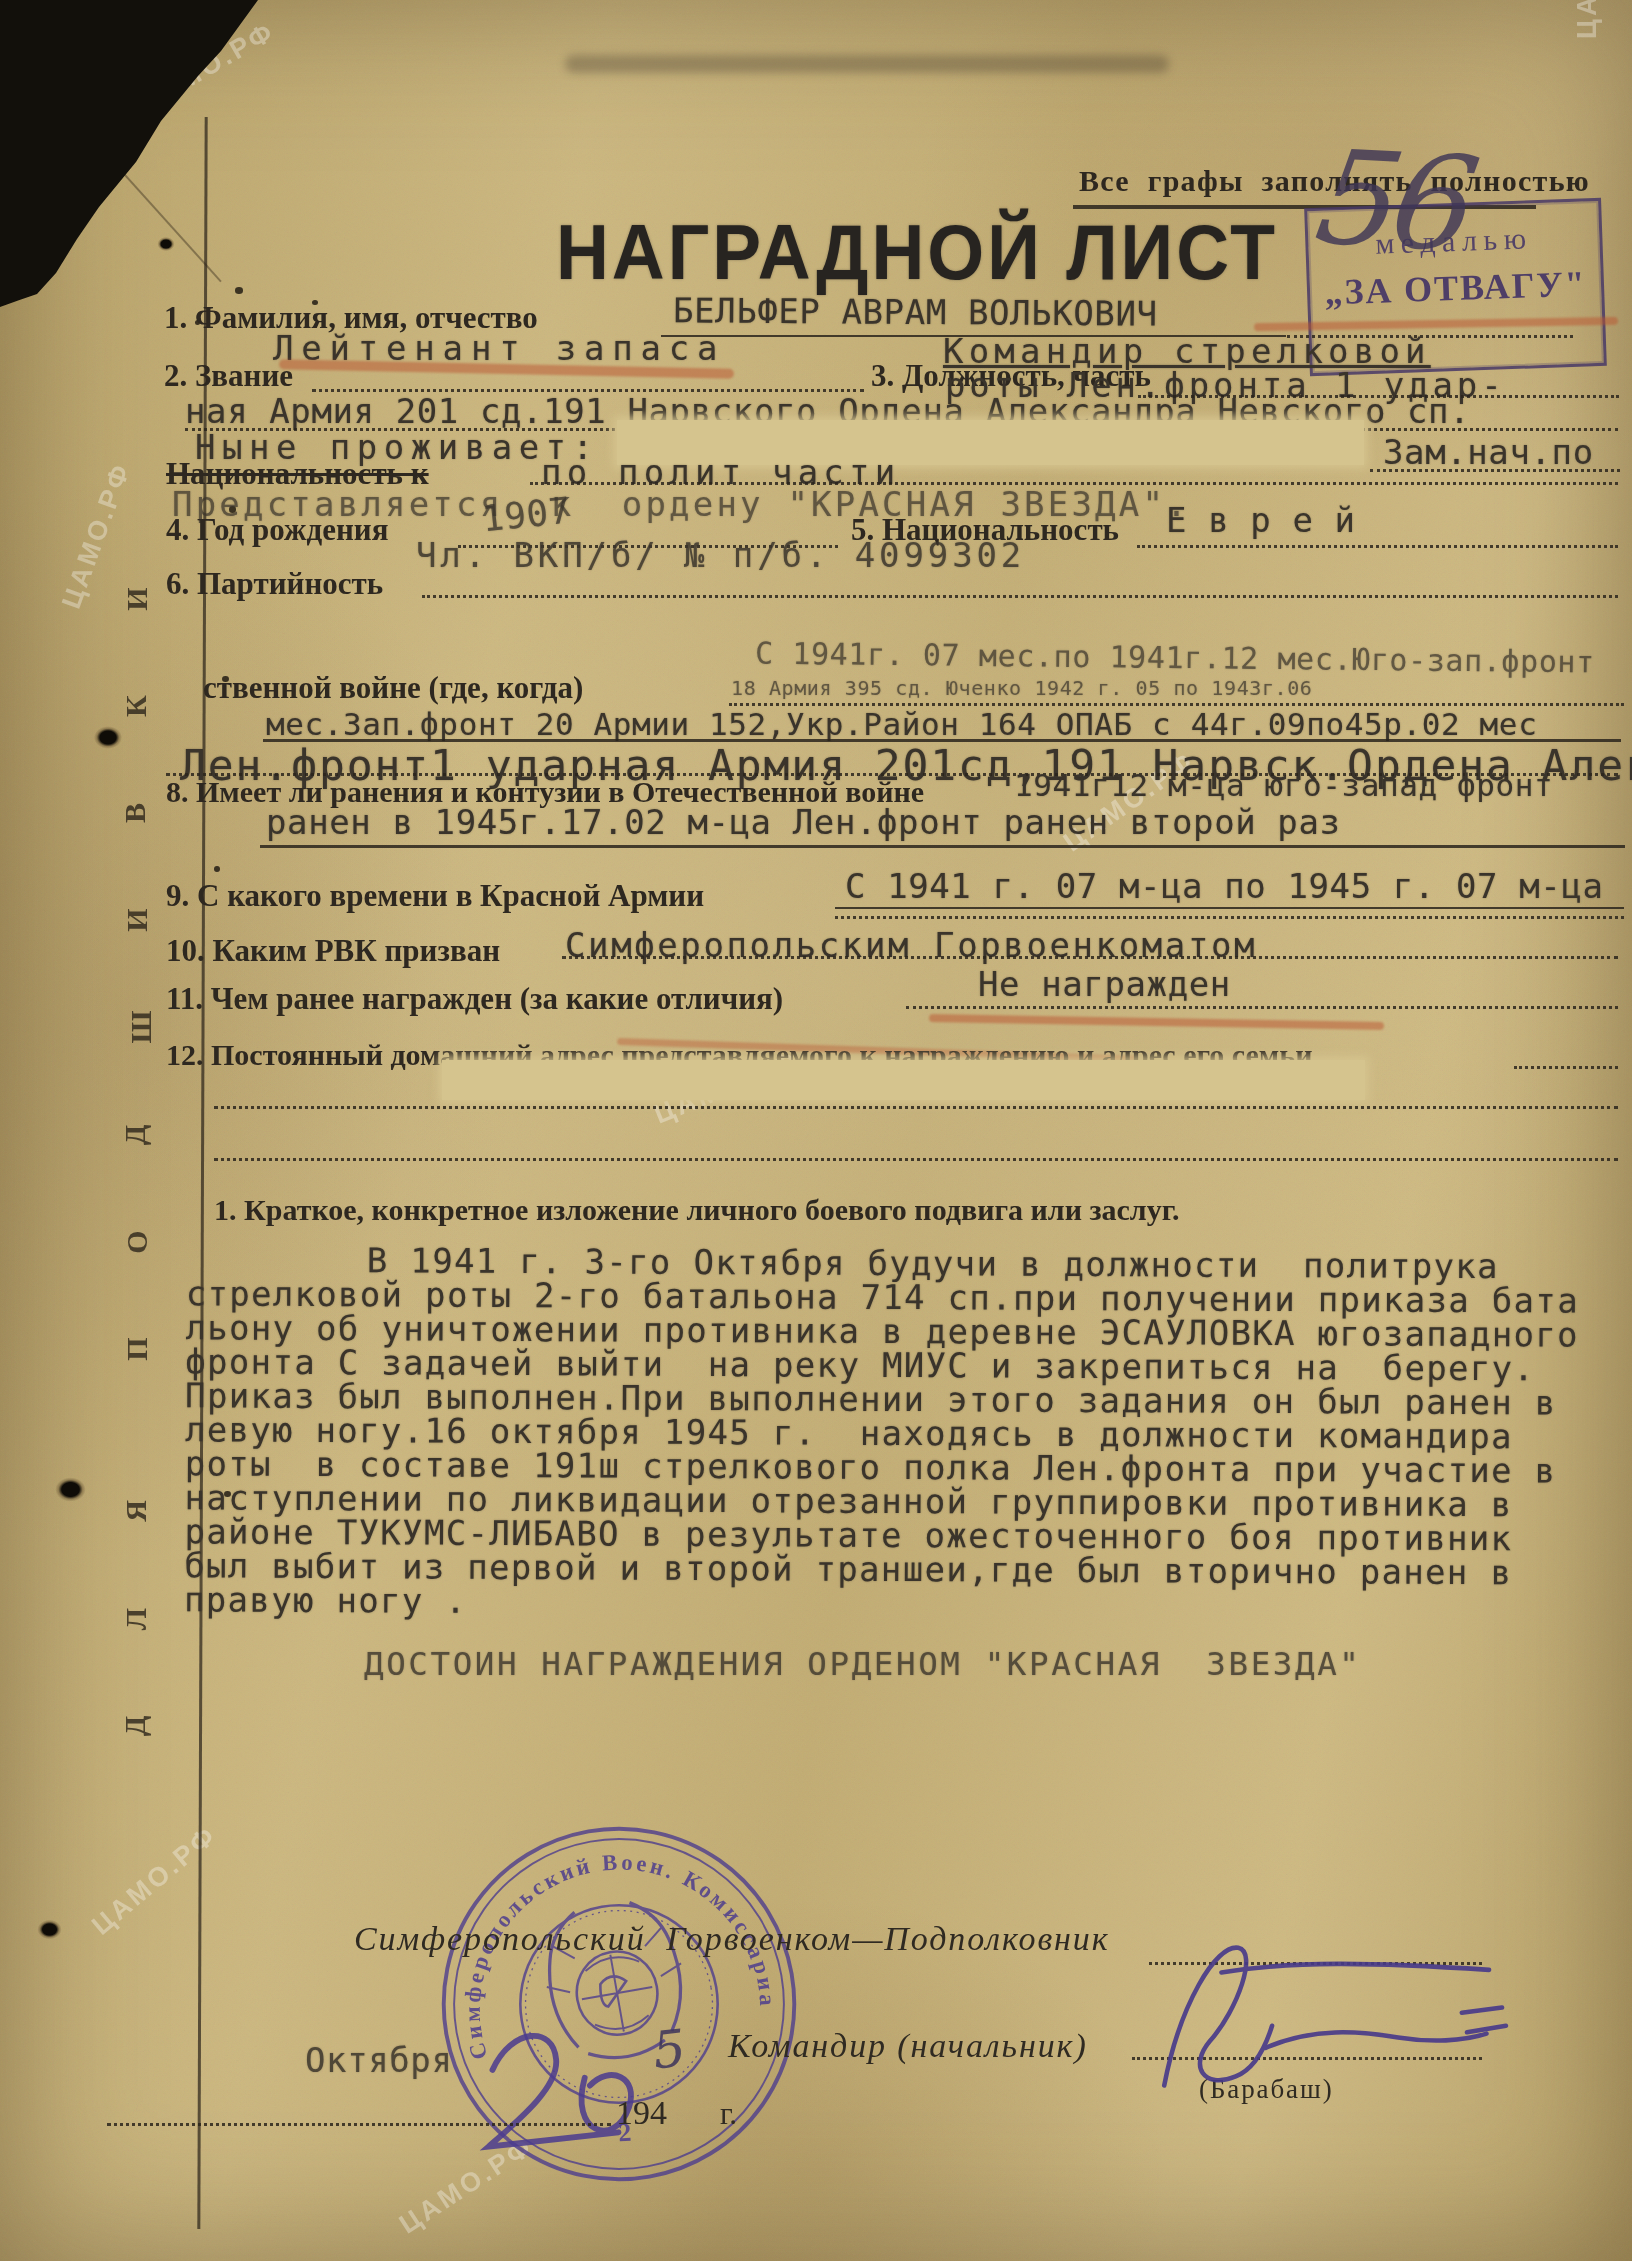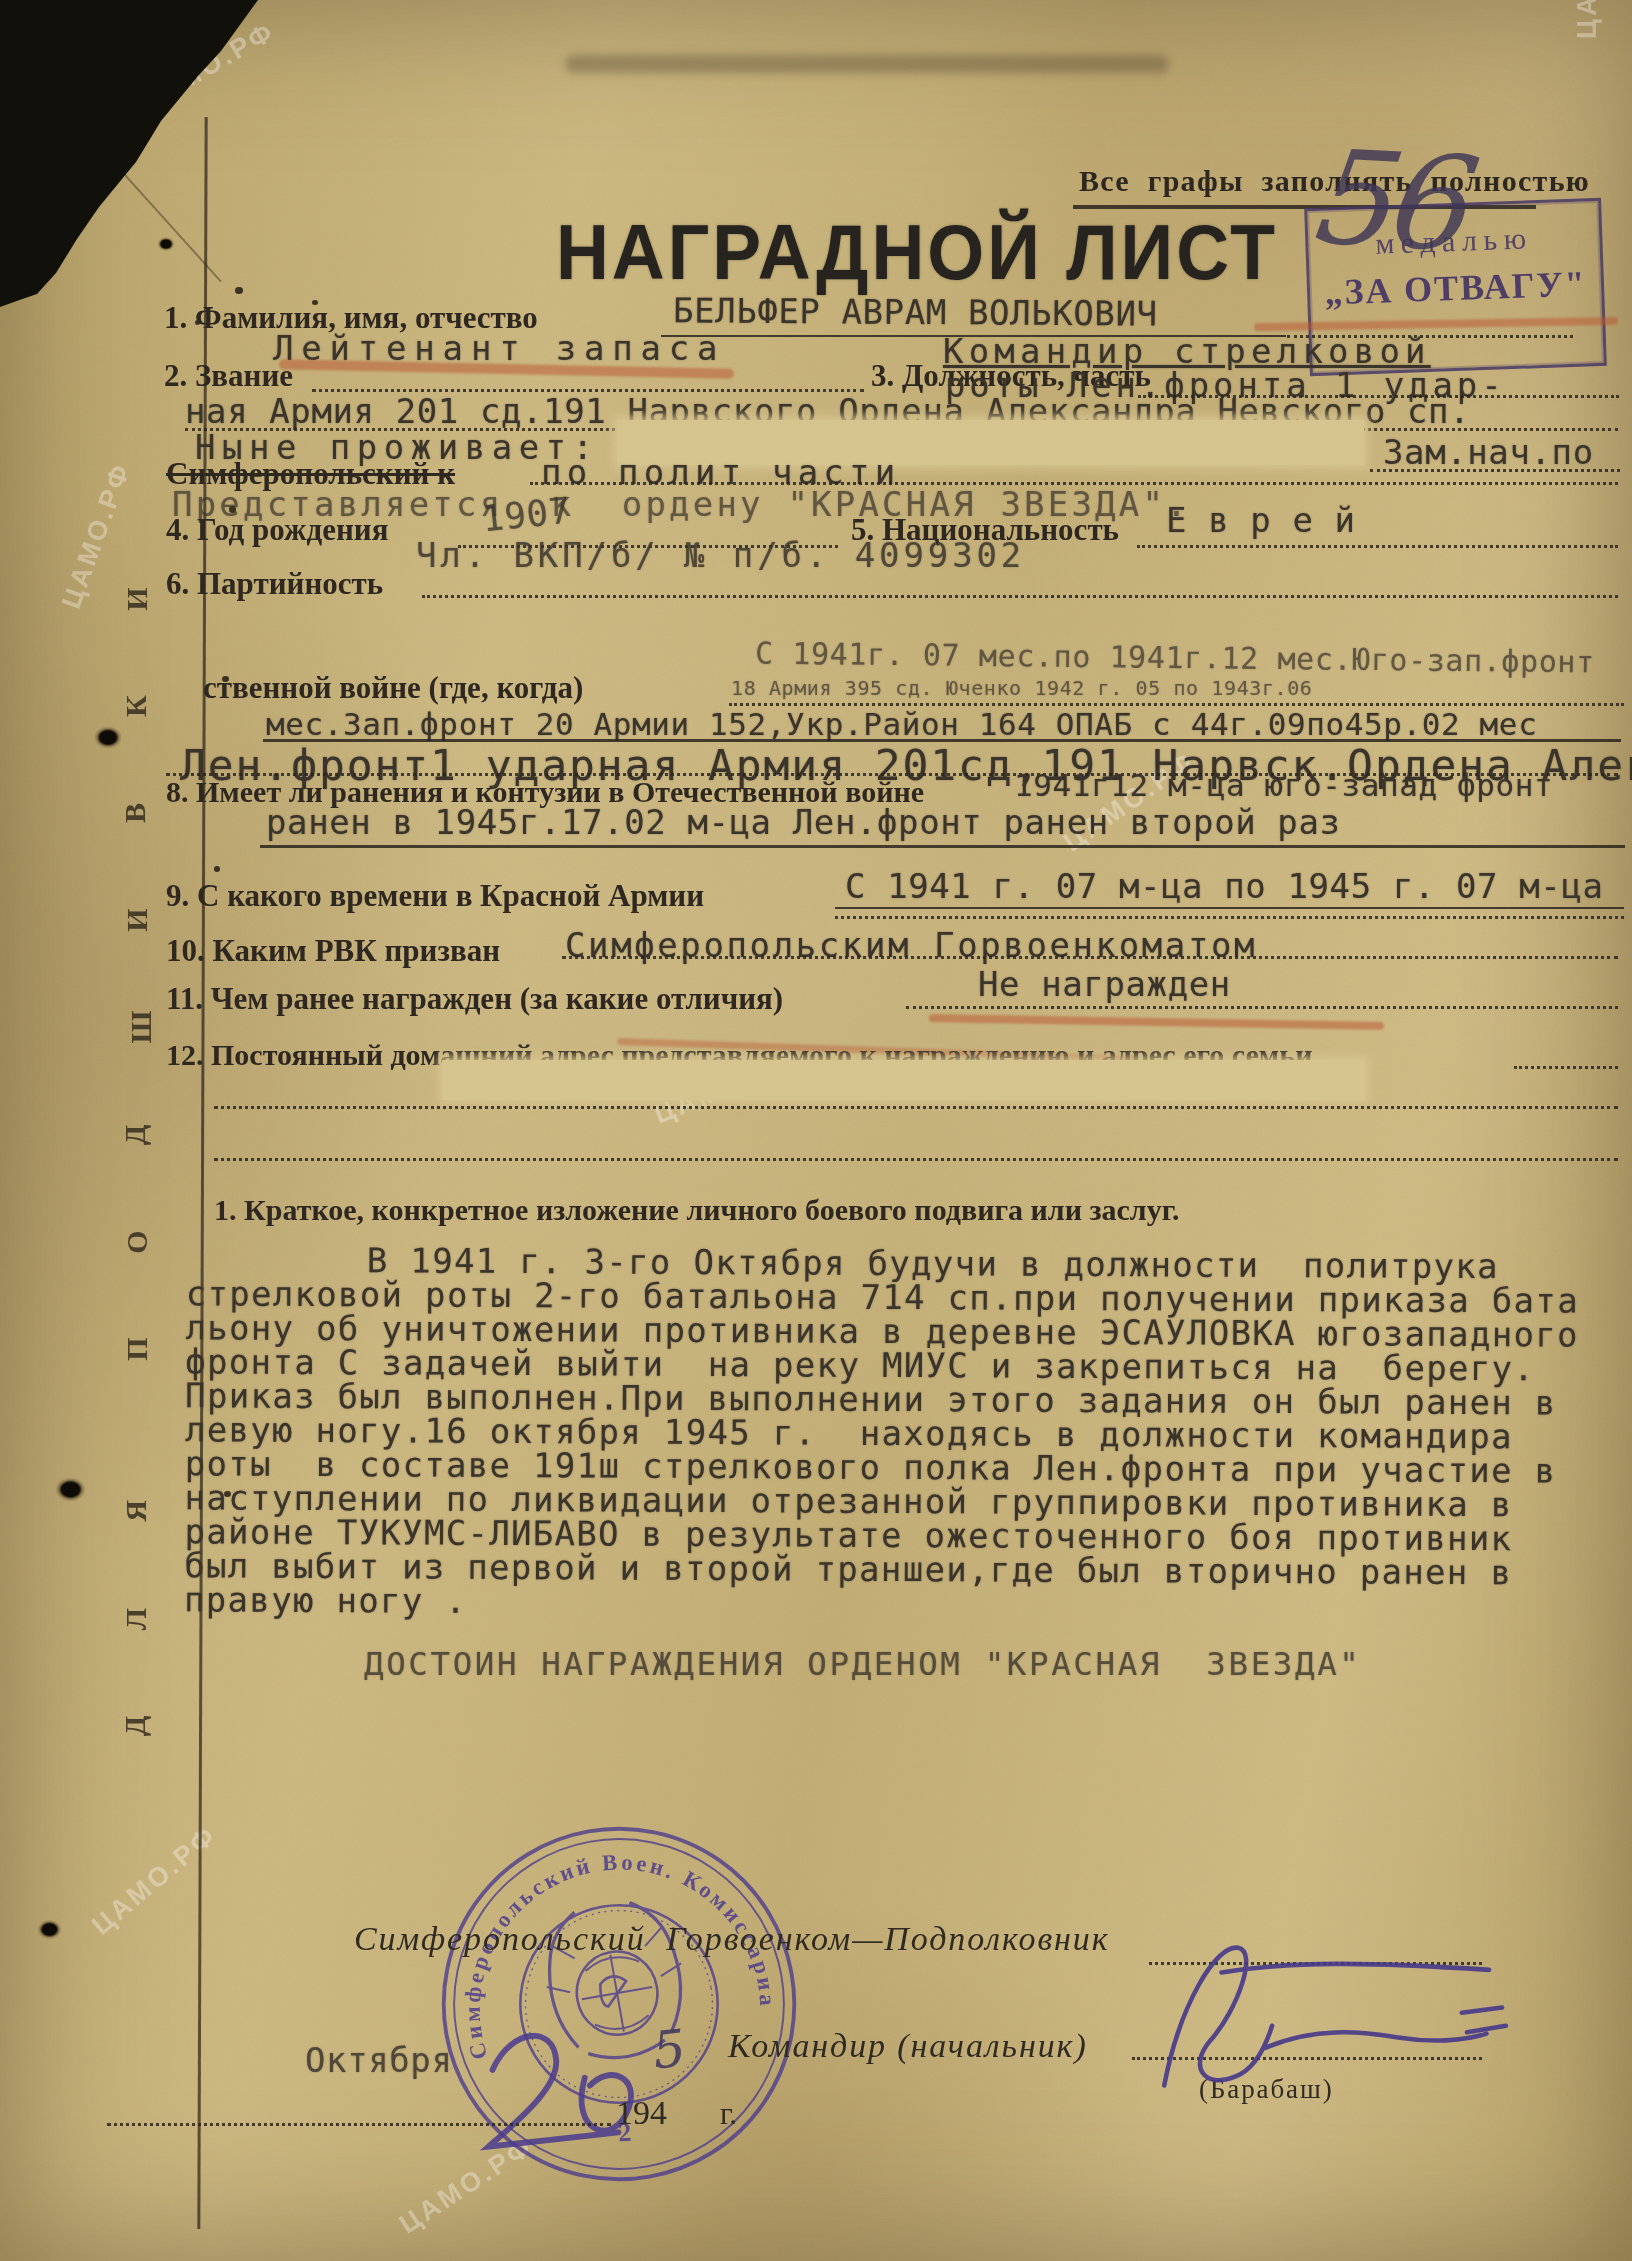--- a/index.html
+++ b/index.html
@@ -111,21 +111,21 @@
   <div class="typ" style="left:945px;top:367px;letter-spacing:3.9px;">роты Лен.фронта 1 удар-</div>
   <div class="dot" style="left:1138px;top:395px;width:481px;"></div>
   <div class="typ" style="left:185px;top:393px;">ная Армия 201 сд.191 Нарвского Ордена Александра Невского сп.</div>
   <div class="dot" style="left:185px;top:428px;width:1433px;"></div>
 
   <div class="typ" style="left:195px;top:429px;letter-spacing:6.5px;">Ныне проживает:</div>
   <div class="box" style="left:617px;top:420px;width:747px;height:45px;"></div>
   <div class="typ" style="left:1383px;top:434px;">Зам.нач.по</div>
   <div class="dot" style="left:1370px;top:469px;width:250px;"></div>
 
-  <div class="lbl" style="left:166px;top:457px;text-decoration:line-through;text-decoration-thickness:2.6px;">Симферопольский к</div>
+  <div class="lbl" style="left:166px;top:457px;text-decoration:line-through;text-decoration-thickness:2.6px;">Национальность к</div>
   <div class="typ" style="left:541px;top:454px;letter-spacing:5.2px;">по полит части</div>
   <div class="dot" style="left:530px;top:482px;width:1088px;"></div>
   <div class="typ fade" style="left:172px;top:486px;letter-spacing:3.2px;">Представляется  к  ордену "КРАСНАЯ ЗВЕЗДА".</div>
 
   <div class="lbl" style="left:166px;top:513px;">4. Год рождения</div>
   <div class="typ" style="left:482px;top:495px;font-size:36px;transform:rotate(-6deg);opacity:.8;">1907</div>
   <div class="dot" style="left:458px;top:545px;width:380px;"></div>
   <div class="lbl" style="left:851px;top:513px;">5. Национальность</div>
   <div class="typ" style="left:1166px;top:502px;">Е в р е й</div>
   <div class="dot" style="left:1137px;top:545px;width:481px;"></div>

